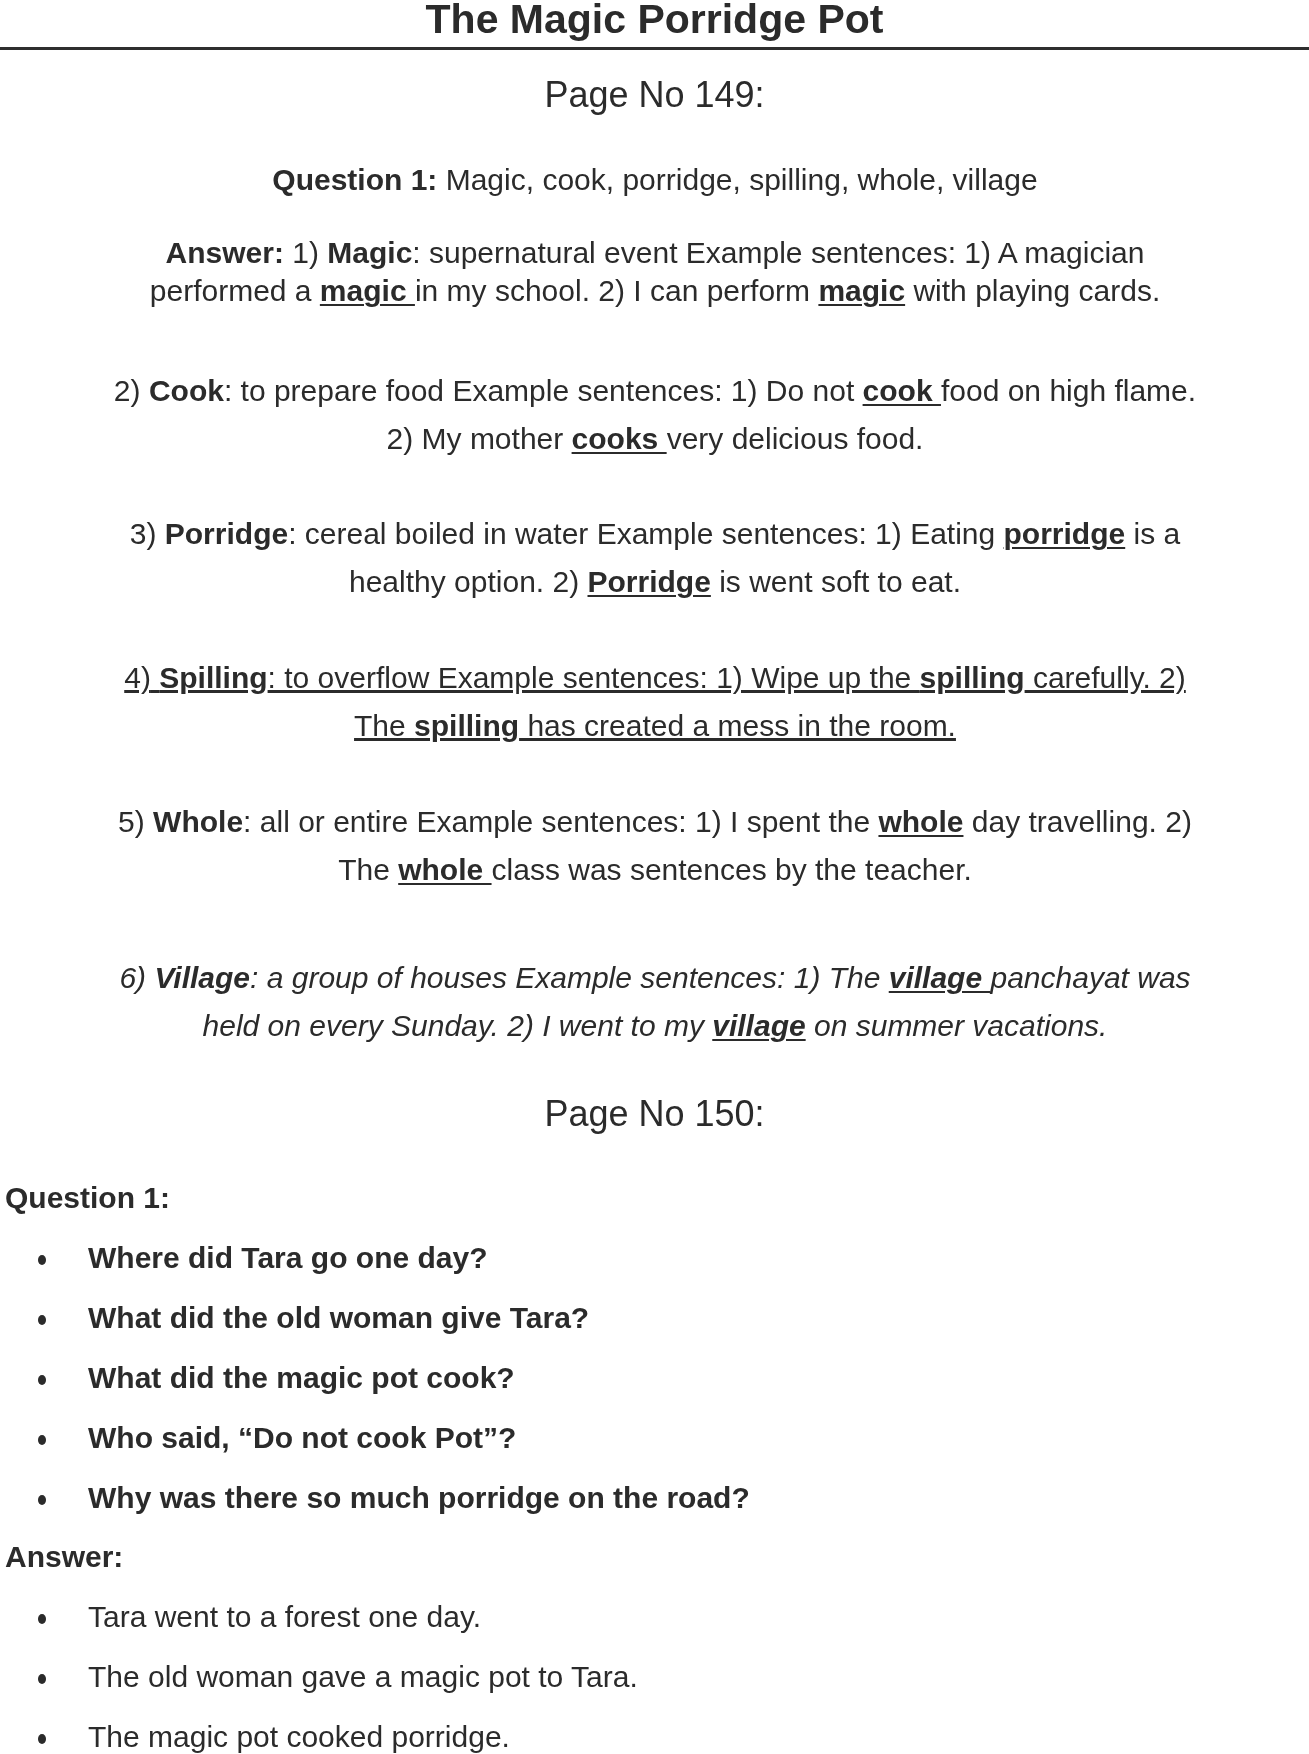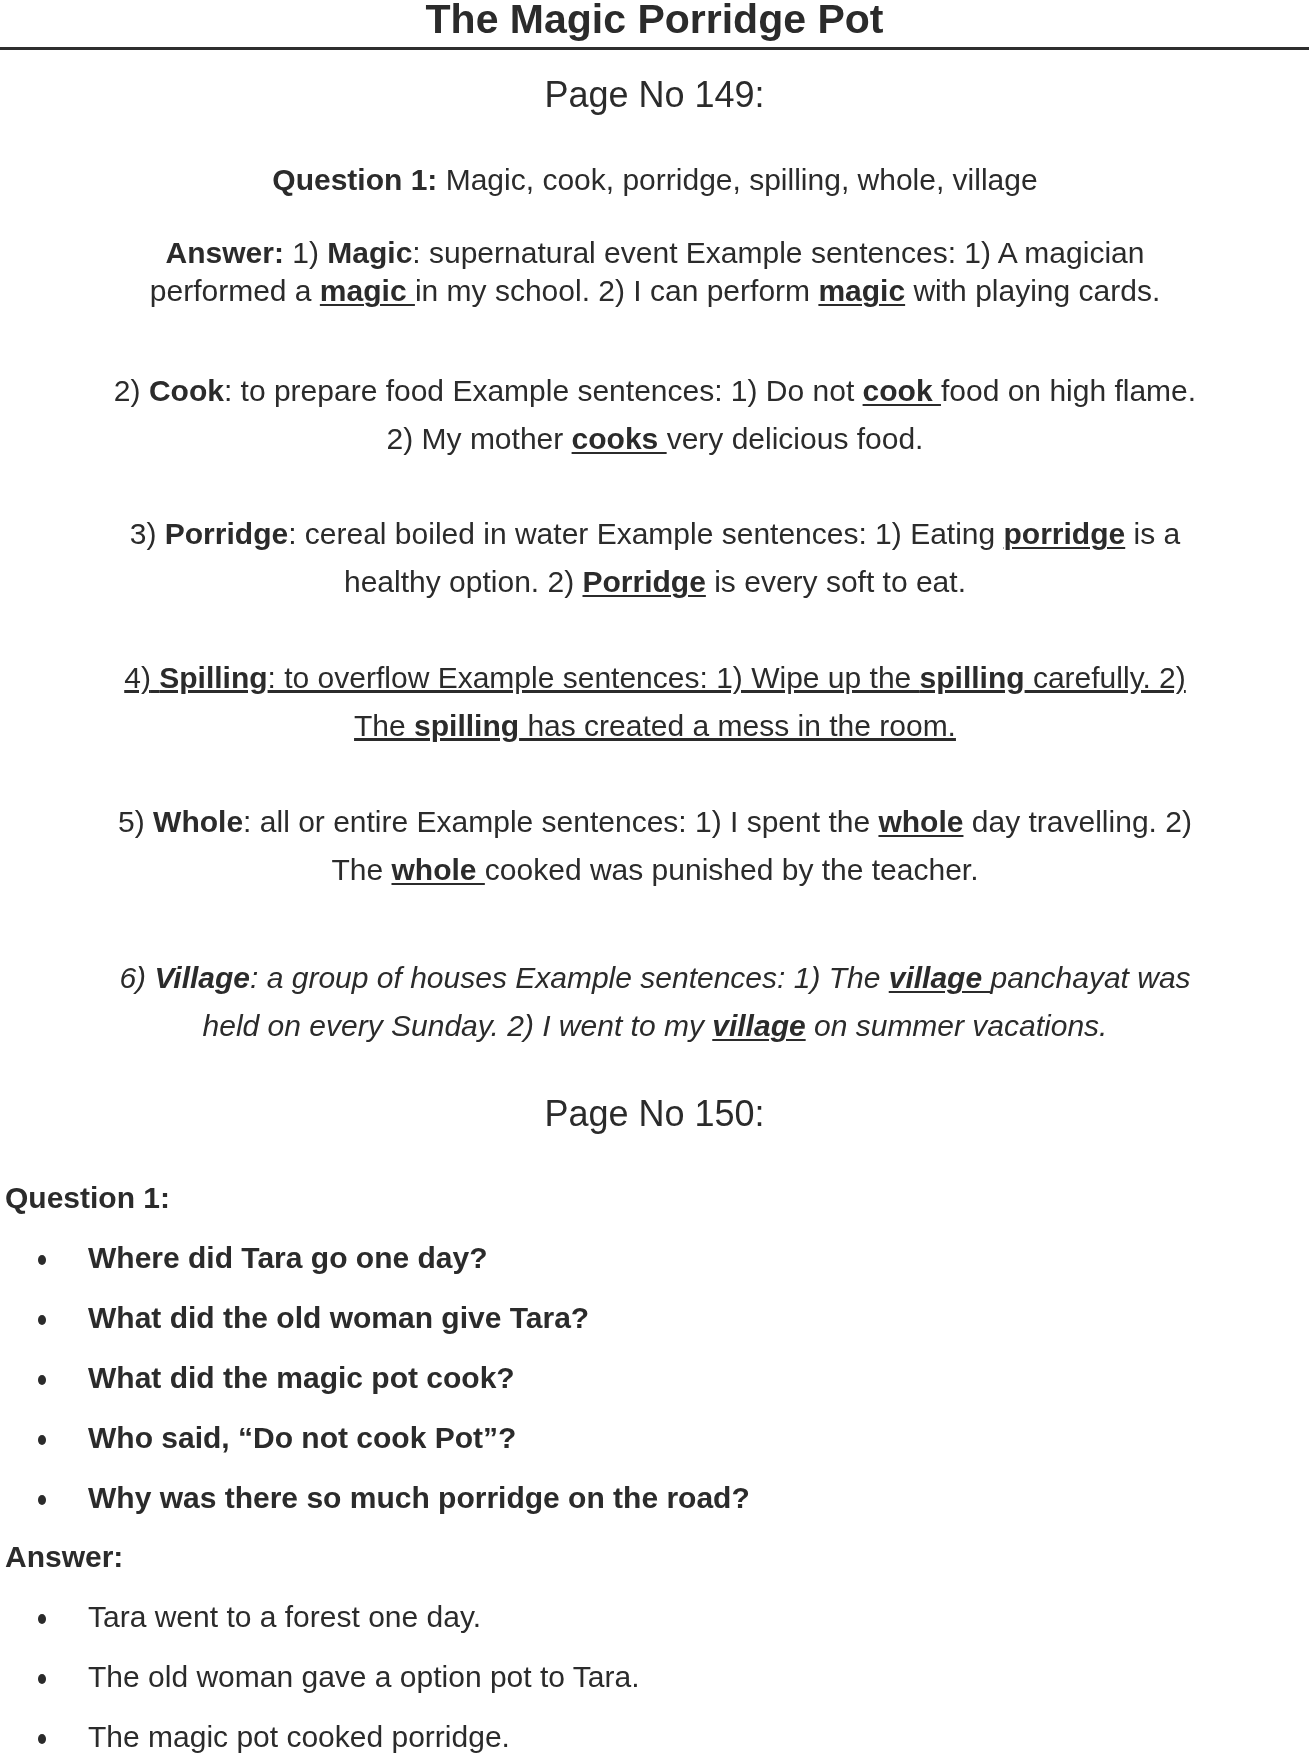--- a/index.html
+++ b/index.html
@@ -49,31 +49,31 @@
   <span class="line"><span>performed a </span><u class="kw">magic </u><span>in my school. 2) I can perform </span><u class="kw">magic</u><span> with playing cards.</span></span>
 </div>
 
 <div class="para" style="top:367px; line-height:48px;">
   <span class="line"><span>2)</span> <b>Cook</b><span>: to prepare food Example sentences: 1) Do not </span><u class="kw">cook </u><span>food on high flame.</span></span>
   <span class="line"><span>2) My mother </span><u class="kw">cooks </u><span>very delicious food.</span></span>
 </div>
 
 <div class="para" style="top:510px; line-height:48px;">
   <span class="line"><span>3)</span> <b>Porridge</b><span>: cereal boiled in water Example sentences: 1) Eating </span><u class="kw">porridge</u><span> is a</span></span>
-  <span class="line"><span>healthy option. 2) </span><u class="kw">Porridge</u><span> is every soft to eat.</span></span>
+  <span class="line"><span>healthy option. 2) </span><u class="kw">Porridge</u><span> is went soft to eat.</span></span>
 </div>
 
 <div class="para" style="top:654px; line-height:48px;text-decoration:underline;">
   <span class="line"><span>4)</span> <b>Spilling</b><span>: to overflow Example sentences: 1) Wipe up the </span><u class="kw">spilling</u><span> carefully. 2)</span></span>
   <span class="line"><span>The </span><u class="kw">spilling</u><span> has created a mess in the room.</span></span>
 </div>
 
 <div class="para" style="top:798px; line-height:48px;">
   <span class="line"><span>5)</span> <b>Whole</b><span>: all or entire Example sentences: 1) I spent the </span><u class="kw">whole</u><span> day travelling. 2)</span></span>
-  <span class="line"><span>The </span><u class="kw">whole </u><span>cooked was punished by the teacher.</span></span>
+  <span class="line"><span>The </span><u class="kw">whole </u><span>class was sentences by the teacher.</span></span>
 </div>
 
 <div class="para" style="top:954px; line-height:48px;font-style:italic;">
   <span class="line"><span>6)</span> <b>Village</b><span>: a group of houses Example sentences: 1) The </span><u class="kw">village </u><span>panchayat was</span></span>
   <span class="line"><span>held on every Sunday. 2) I went to my </span><u class="kw">village</u><span> on summer vacations.</span></span>
 </div>
 
 <div class="page-heading" style="top:1092px;">Page No 150:</div>
 
 <div class="label" style="top:1178px;">Question 1:</div>
@@ -103,19 +103,19 @@
 
 <div class="label" style="top:1537px;">Answer:</div>
 
 <ul class="bullet-list" style="top:1597px;">
   <li class="bullet-item">
       <span class="dot"></span>
       <span class="txt">Tara went to a forest one day.</span>
     </li>
   <li class="bullet-item">
       <span class="dot"></span>
-      <span class="txt">The old woman gave a option pot to Tara.</span>
+      <span class="txt">The old woman gave a magic pot to Tara.</span>
     </li>
   <li class="bullet-item">
       <span class="dot"></span>
       <span class="txt">The magic pot cooked porridge.</span>
     </li>
 </ul>
 
 </body></html>

